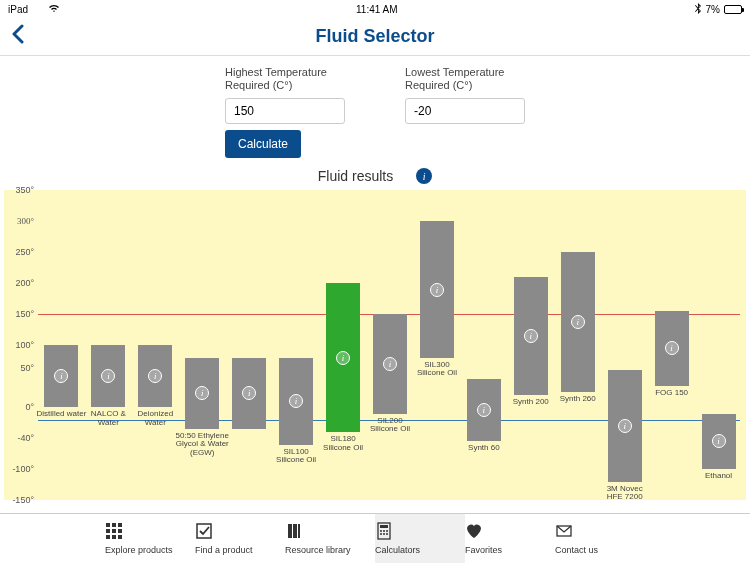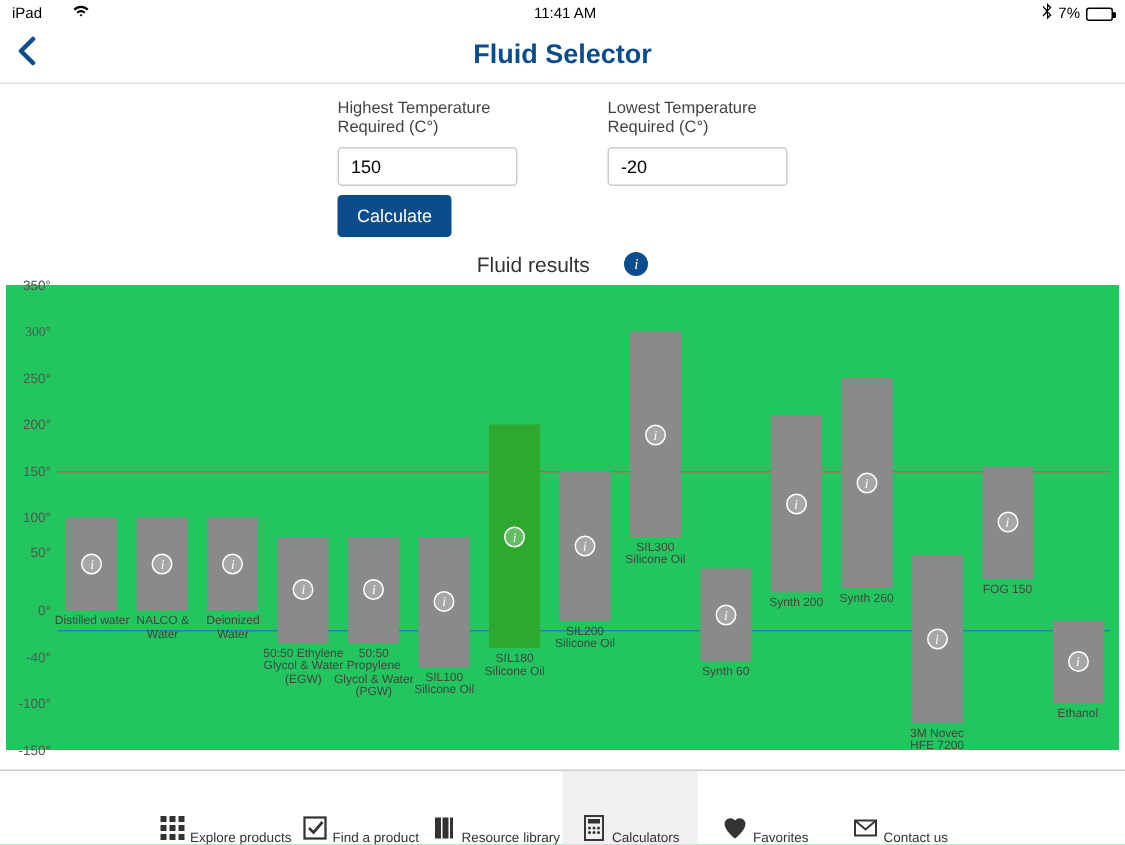--- a/index.html
+++ b/index.html
@@ -18,34 +18,34 @@
   
   .form-area { display: flex; justify-content: center; gap: 60px; padding: 10px 0 8px; }
   .form-col { display: flex; flex-direction: column; gap: 6px; width: 120px; }
   .form-label { font-size: 11px; color: #444; line-height: 1.2; }
   .form-input { height: 26px; border: 1px solid #ccc; border-radius: 3px; padding: 12px 8px; font-size: 12px; }
   .calc-btn { background: #0b4d8c; color: #fff; border: none; border-radius: 3px; height: 28px; font-size: 12px; cursor: pointer; width: 76px; }
   
   .results-header { display: flex; align-items: center; justify-content: center; gap: 23px; font-size: 14px; color: #333; padding: 2px 0 6px; }
   .info-badge { width: 16px; height: 16px; border-radius: 50%; background: #0b4d8c; color: #fff; display: inline-flex; align-items: center; justify-content: center; font-size: 10px; font-style: italic; font-family: Georgia, serif; }
   
-  .chart-wrap { position: relative; height: 310px; background: #22c55e; margin: 0 4px; }
+  .chart-wrap { position: relative; height: 310px; background: #fef9c3; margin: 0 4px; }
   .y-axis { position: absolute; left: 0; top: 0; bottom: 0; width: 34px; }
   .y-tick { position: absolute; right: 4px; font-size: 9px; color: #555; transform: translateY(-50%); }
   .plot { position: absolute; left: 34px; right: 6px; top: 0; bottom: 0; }
   .hline { position: absolute; left: 0; right: 0; height: 1px; }
   .hline.red { background: #d9534f; }
   .hline.blue { background: #337ab7; }
   .bar { position: absolute; width: 34px; background: #8a8a8a; display: flex; align-items: center; justify-content: center; }
   .bar.green { background: #2fa82f; }
   .bar .info-badge { background: rgba(255,255,255,0.25); border: 1px solid #fff; width: 14px; height: 14px; font-size: 9px; }
   .bar-label { position: absolute; width: 54px; text-align: center; font-size: 8px; color: #444; line-height: 1.05; transform: translateX(-50%); }
   
   .tabbar { position: absolute; bottom: 0; left: 0; right: 0; height: 50px; border-top: 1px solid #ccc; display: flex; justify-content: center; background: #fff; }
-  .tab { width: 90px; display: flex; align-items: flex-end; justify-content: center; gap: 3px; font-size: 9px; color: #333; cursor: pointer; }
+  .tab { width: 90px; display: flex; flex-direction: column; align-items: flex-start; justify-content: center; gap: 3px; font-size: 9px; color: #333; cursor: pointer; }
   .tab.active { background: #f0f0f0; }
   .tab svg { width: 18px; height: 18px; }
 </style>
 </head>
 <body>
 
 <div class="status-bar">
   <div class="status-left">
     <span>iPad</span>
     <span>
@@ -121,21 +121,20 @@
         <span class="info-badge">i</span>
       </div>
       <div class="bar-label" style="left: 117.333px; top: 220px;">Deionized Water</div>
       <div class="bar" style="left: 147.267px; top: 167.4px; height: 71.3px;">
         <span class="info-badge">i</span>
       </div>
       <div class="bar-label" style="left: 164.267px; top: 241.7px;">50:50 Ethylene Glycol &amp; Water (EGW)</div>
       <div class="bar" style="left: 194.2px; top: 167.4px; height: 71.3px;">
         <span class="info-badge">i</span>
       </div>
-      <div class="bar-label" style="left: 211.2px; top: 241.7px;">50:50 Propylene Glycol &amp; Water (PGW)</div>
       <div class="bar" style="left: 241.133px; top: 167.4px; height: 86.8px;">
         <span class="info-badge">i</span>
       </div>
       <div class="bar-label" style="left: 258.133px; top: 257.2px;">SIL100 Silicone Oil</div>
       <div class="bar green" style="left: 288.067px; top: 93px; height: 148.8px;">
         <span class="info-badge">i</span>
       </div>
       <div class="bar-label" style="left: 305.067px; top: 244.8px;">SIL180 Silicone Oil</div>
       <div class="bar" style="left: 335px; top: 124px; height: 99.2px;">
         <span class="info-badge">i</span>

